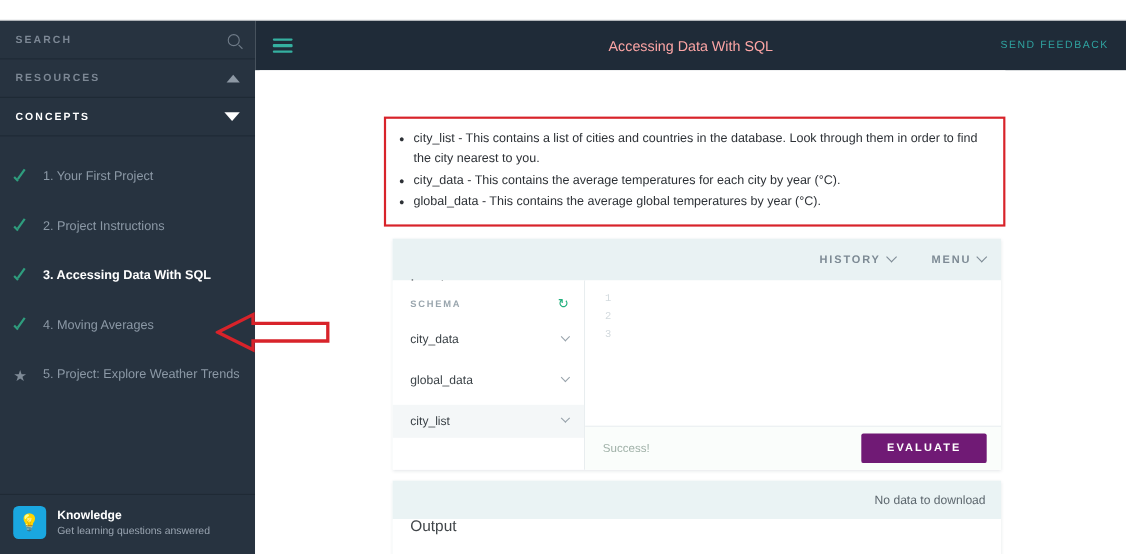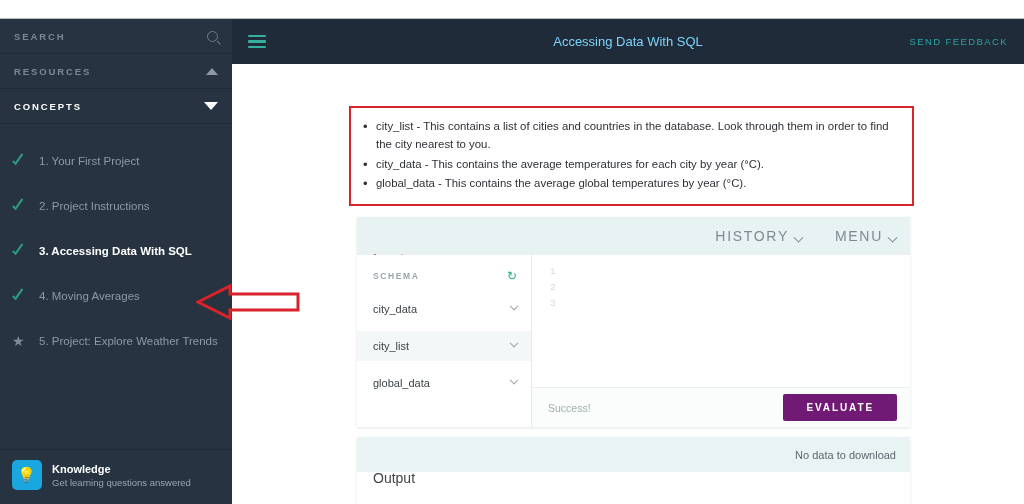--- a/index.html
+++ b/index.html
@@ -99,21 +99,21 @@
   
   .main { position:absolute; left:232px; top:19px; width:792px; height:485px; background:#f7fafb; }
   .topbar {
     position:relative; height:45px; background:#1f2b38;
     display:flex; align-items:center; padding:0 16px;
   }
   .burger { width:18px; display:flex; flex-direction:column; gap:3px; cursor:pointer; }
   .burger span { display:block; height:2.4px; background:#35b0a0; border-radius:1px; }
   .topbar-title {
     position:absolute; left:0; right:0; text-align:center;
-    font-size:13px; color:#7dd3fc; pointer-events:none;
+    font-size:13px; color:#fca5a5; pointer-events:none;
   }
   .feedback {
     margin-left:auto; font-size:9.5px; letter-spacing:1.4px;
     color:#2fa3a0; font-weight:400; z-index:2;text-align:center;
   }
 
   .content { position:relative; height:440px; background:#ffffff; padding:0; }
   .content-inner {
     position:absolute; left:4px; top:0; width:678px; bottom:0; background:#ffffff;
   }
@@ -138,22 +138,22 @@
     box-shadow:0 1px 3px rgba(40,60,80,.13);
   }
   .card.input-card { top:153px; height:210px; }
   .card-head {
     height:38px; background:#e9f2f3; display:flex; align-items:center;
     padding:0 14px 0 16px;
   }
   .card-title { font-size:14px; color:#404549;margin-top:46px; }
   .head-actions { margin-left:auto; display:flex; gap:33px; }
   .head-btn {
-    font-size:14px; letter-spacing:1.7px; color:#7d8a94; font-weight:400;
-    display:flex; align-items:flex-end; gap:6px;
+    font-size:10px; letter-spacing:1.7px; color:#7d8a94; font-weight:700;
+    display:flex; align-items:center; gap:6px;
   }
   .chev { width:7px;height:7px;border-right:1.5px solid #7d8a94;border-bottom:1.5px solid #7d8a94;
           transform:rotate(45deg) translate(-2px,-2px); }
 
   .card-body { display:flex; height:172px; }
   .schema-pane {
     width:175px; border-right:1px solid #e6ebee; background:#ffffff; padding-top:10px;
   }
   .schema-head {
     display:flex; align-items:center; justify-content:space-between;
@@ -292,26 +292,26 @@
           <div class="card-body">
             <div class="schema-pane">
               <div class="schema-head">
                 <span class="schema-label">SCHEMA</span>
                 <span class="refresh">↻</span>
               </div>
               <div class="schema-item">
                 <span>city_data</span>
                 <span class="chev-sm"></span>
               </div>
+              <div class="schema-item">
+                <span>global_data</span>
+                <span class="chev-sm"></span>
+              </div>
               <div class="schema-item hl">
                 <span>city_list</span>
-                <span class="chev-sm"></span>
-              </div>
-              <div class="schema-item">
-                <span>global_data</span>
                 <span class="chev-sm"></span>
               </div>
             </div>
 
             <div class="editor">
               <div class="code-area">
                 <div class="ln">1</div>
                 <div class="ln">2</div>
                 <div class="ln">3</div>
               </div>

